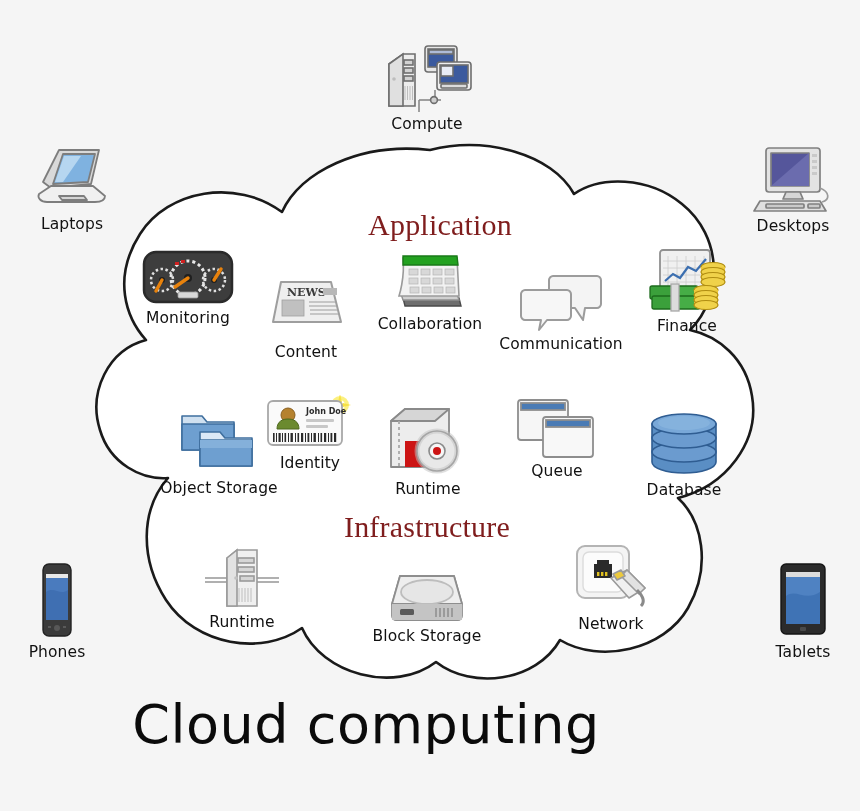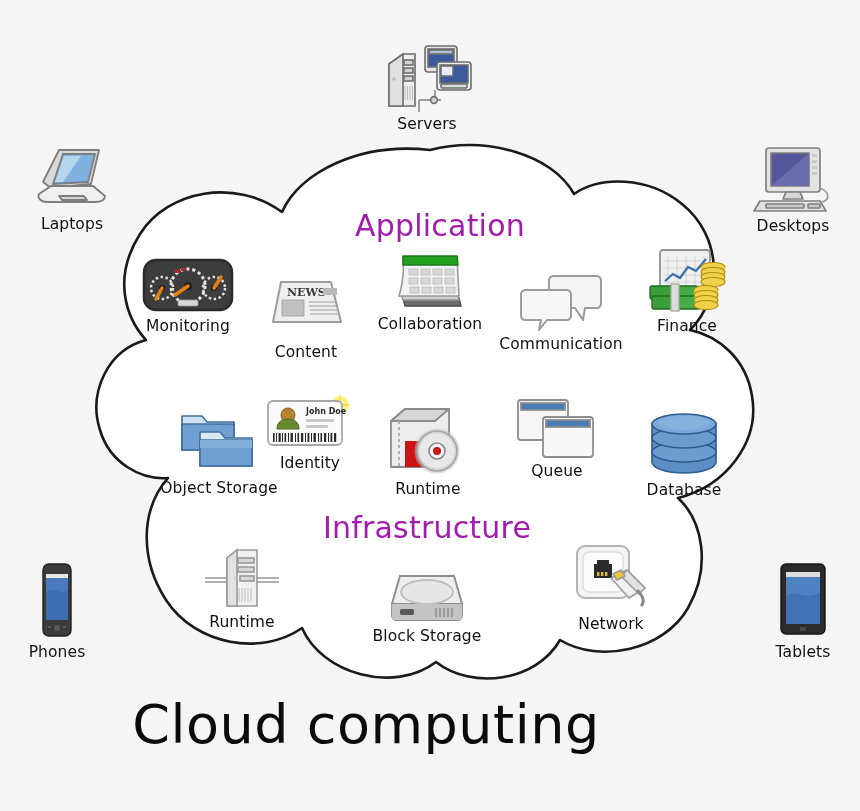--- a/index.html
+++ b/index.html
@@ -50,23 +50,24 @@
     letter-spacing: .1px;
   }
 
   
   .layer-title {
     position: absolute;
     width: 400px;
     margin-left: -200px;
     text-align: center;
     font-size: 30px;
-    color: #a21caf;
+    color: #7f1d1d;
     font-weight: 400;
     letter-spacing: .2px;
+    font-family: Liberation Serif, serif;
   }
 
   
   #main-title {
     position: absolute;
     left: 0;
     top: 693px;
     width: 732px;
     text-align: center;
     font-size: 54px;
@@ -126,21 +127,21 @@
           <rect x="47" y="7" width="26" height="18" fill="#3b5a9e"></rect>
           <rect x="48" y="8" width="24" height="4" fill="#aebcd8"></rect>
 
           <rect x="56" y="20" width="34" height="28" rx="3" fill="#efefef"></rect>
           <rect x="59" y="23" width="28" height="18" fill="#3b5a9e"></rect>
           <rect x="60" y="24" width="12" height="10" fill="#e8ecf5"></rect>
           <rect x="60" y="42" width="26" height="4" rx="1" fill="#dcdcdc"></rect>
         </g>
       </svg>
     </span>
-    <span class="caption">Servers</span>
+    <span class="caption">Compute</span>
   </div>
 
   <div class="node" style="left:72px; top:140px;">
     <span class="glyph">
       <svg width="86" height="72" viewBox="0 0 86 72">
         <g stroke="#7d7d7d" stroke-width="1.8" stroke-linejoin="round">
           <path d="M22 48 L14 42 L30 10 L70 10 L62 44 Z" fill="#d9d9d9"></path>
           <path d="M24 44 L34 14 L66 14 L59 42 Z" fill="#7fb2e0"></path>
           <path d="M26 42 L35 16 L52 16 L34 42 Z" fill="#b6d6f0" stroke="none"></path>
           <path d="M10 54 L22 46 L64 46 L76 56 C76 60, 72 62, 66 62 L18 62 C12 62, 8 58, 10 54 Z" fill="#f0f0f0"></path>
@@ -198,21 +199,21 @@
         <rect x="6" y="2" width="44" height="70" rx="5" fill="#2b2b2b" stroke="#151515" stroke-width="1.4"></rect>
         <rect x="11" y="10" width="34" height="52" fill="#4f82c2"></rect>
         <rect x="11" y="10" width="34" height="5" fill="#dcdcdc"></rect>
         <path d="M11 34 C21 26, 30 40, 45 30 L45 62 L11 62 Z" fill="#3f73b5"></path>
         <rect x="25" y="65" width="6" height="4" rx="1" fill="#4a4a4a"></rect>
       </svg>
     </span>
     <span class="caption">Tablets</span>
   </div>
 
-  <div class="node" style="left:188px; top:258px;">
+  <div class="node" style="left:188px; top:250px;">
     <span class="glyph">
       <svg width="92" height="56" viewBox="0 0 92 56">
         <rect x="2" y="2" width="88" height="50" rx="12" fill="#3d3d3d" stroke="#2a2a2a" stroke-width="2.5"></rect>
         <circle cx="46" cy="28" r="17" fill="none" stroke="#e8e8e8" stroke-width="3" stroke-dasharray="3 3"></circle>
         <circle cx="20" cy="30" r="11" fill="none" stroke="#e0e0e0" stroke-width="2.5" stroke-dasharray="2.5 2.5"></circle>
         <circle cx="72" cy="30" r="11" fill="none" stroke="#e0e0e0" stroke-width="2.5" stroke-dasharray="2.5 2.5"></circle>
         <g fill="#cf2020">
             <rect x="33" y="12" width="4" height="3"></rect>
             <rect x="39" y="10" width="4" height="3"></rect>
           </g>

